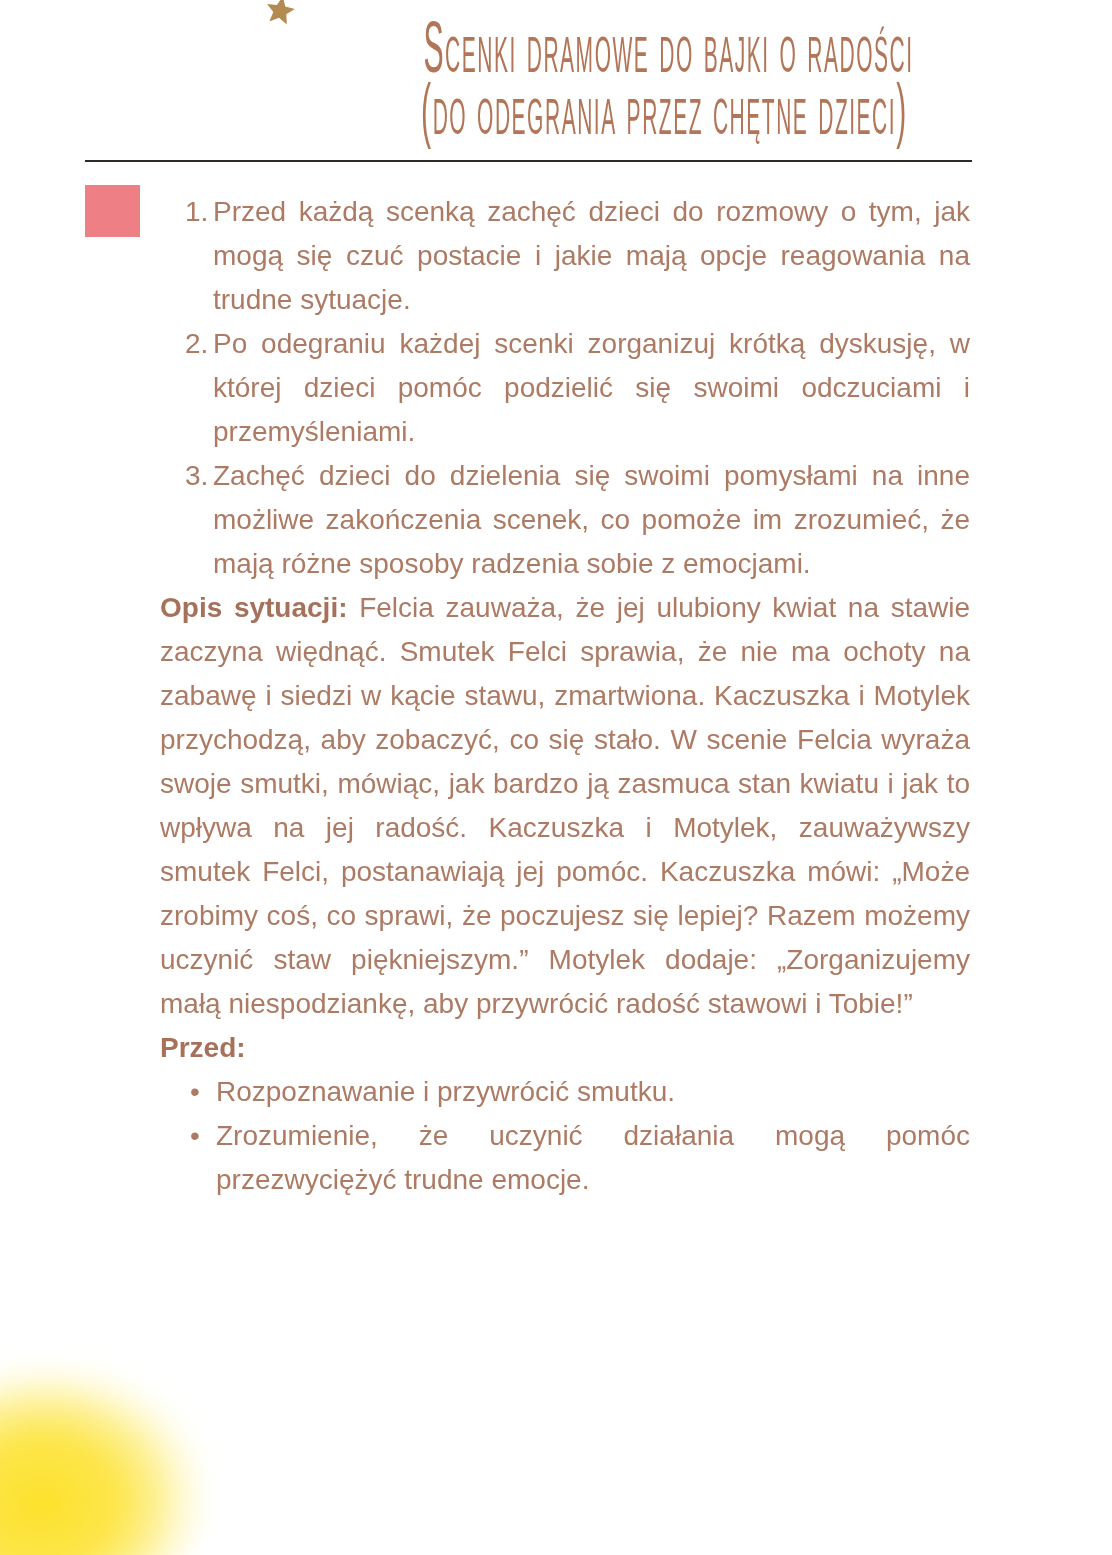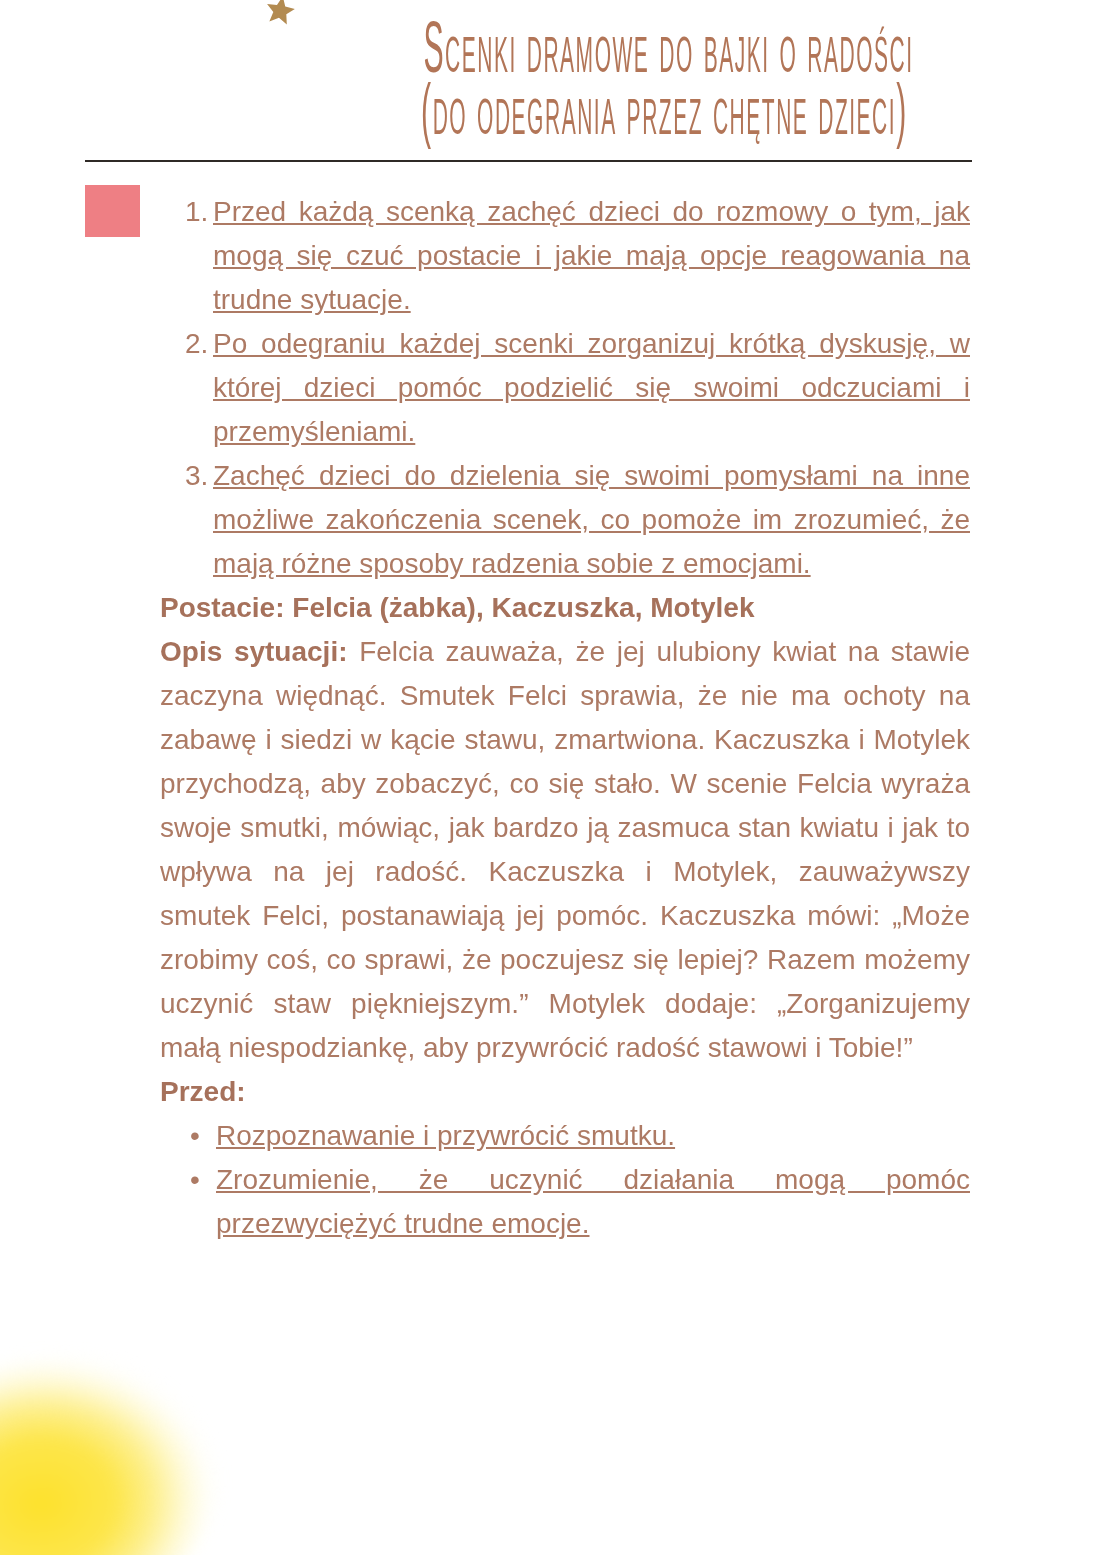--- a/index.html
+++ b/index.html
@@ -55,21 +55,21 @@
     font-size:28px; line-height:44px;
   }
   .content h2, .content h3 {
     margin:0; font-size:28px; line-height:44px;
     font-weight:bold; color:#a6715b;
   }
 
   ol.tips { list-style:none; margin:0; padding:0 0 0 25px; }
   .num-item { display:flex; }
   .num { flex:0 0 28px; }
-  .jtext { flex:1; text-align:justify;text-decoration:underline; }
+  .jtext { flex:1; text-align:justify; }
 
   p.desc { margin:0; text-align:justify; }
   p.desc b { color:#a6715b; }
 
   ul.goals { list-style:none; margin:0; padding:0 0 0 30px; }
   .goal-item { display:flex; }
   .bullet { flex:0 0 26px; }
 
   
   .blob {
@@ -122,21 +122,20 @@
       <li class="num-item">
         <span class="num">2.</span>
         <div class="jtext">Po odegraniu każdej scenki zorganizuj krótką dyskusję, w której dzieci pomóc podzielić się swoimi odczuciami i przemyśleniami.</div>
       </li>
       <li class="num-item">
         <span class="num">3.</span>
         <div class="jtext">Zachęć dzieci do dzielenia się swoimi pomysłami na inne możliwe zakończenia scenek, co pomoże im zrozumieć, że mają różne sposoby radzenia sobie z emocjami.</div>
       </li>
     </ol>
 
-    <h3>Postacie: Felcia (żabka), Kaczuszka, Motylek</h3>
 
     <p class="desc"><b>Opis sytuacji:</b> <span>Felcia zauważa, że jej ulubiony kwiat na stawie zaczyna więdnąć. Smutek Felci sprawia, że nie ma ochoty na zabawę i siedzi w kącie stawu, zmartwiona. Kaczuszka i Motylek przychodzą, aby zobaczyć, co się stało. W scenie Felcia wyraża swoje smutki, mówiąc, jak bardzo ją zasmuca stan kwiatu i jak to wpływa na jej radość. Kaczuszka i Motylek, zauważywszy smutek Felci, postanawiają jej pomóc. Kaczuszka mówi: „Może zrobimy coś, co sprawi, że poczujesz się lepiej? Razem możemy uczynić staw piękniejszym.” Motylek dodaje: „Zorganizujemy małą niespodziankę, aby przywrócić radość stawowi i Tobie!”</span></p>
 
     <h3>Przed:</h3>
 
     <ul class="goals">
       <li class="goal-item">
         <span class="bullet">•</span>
         <div class="jtext">Rozpoznawanie i przywrócić smutku.</div>
       </li>

